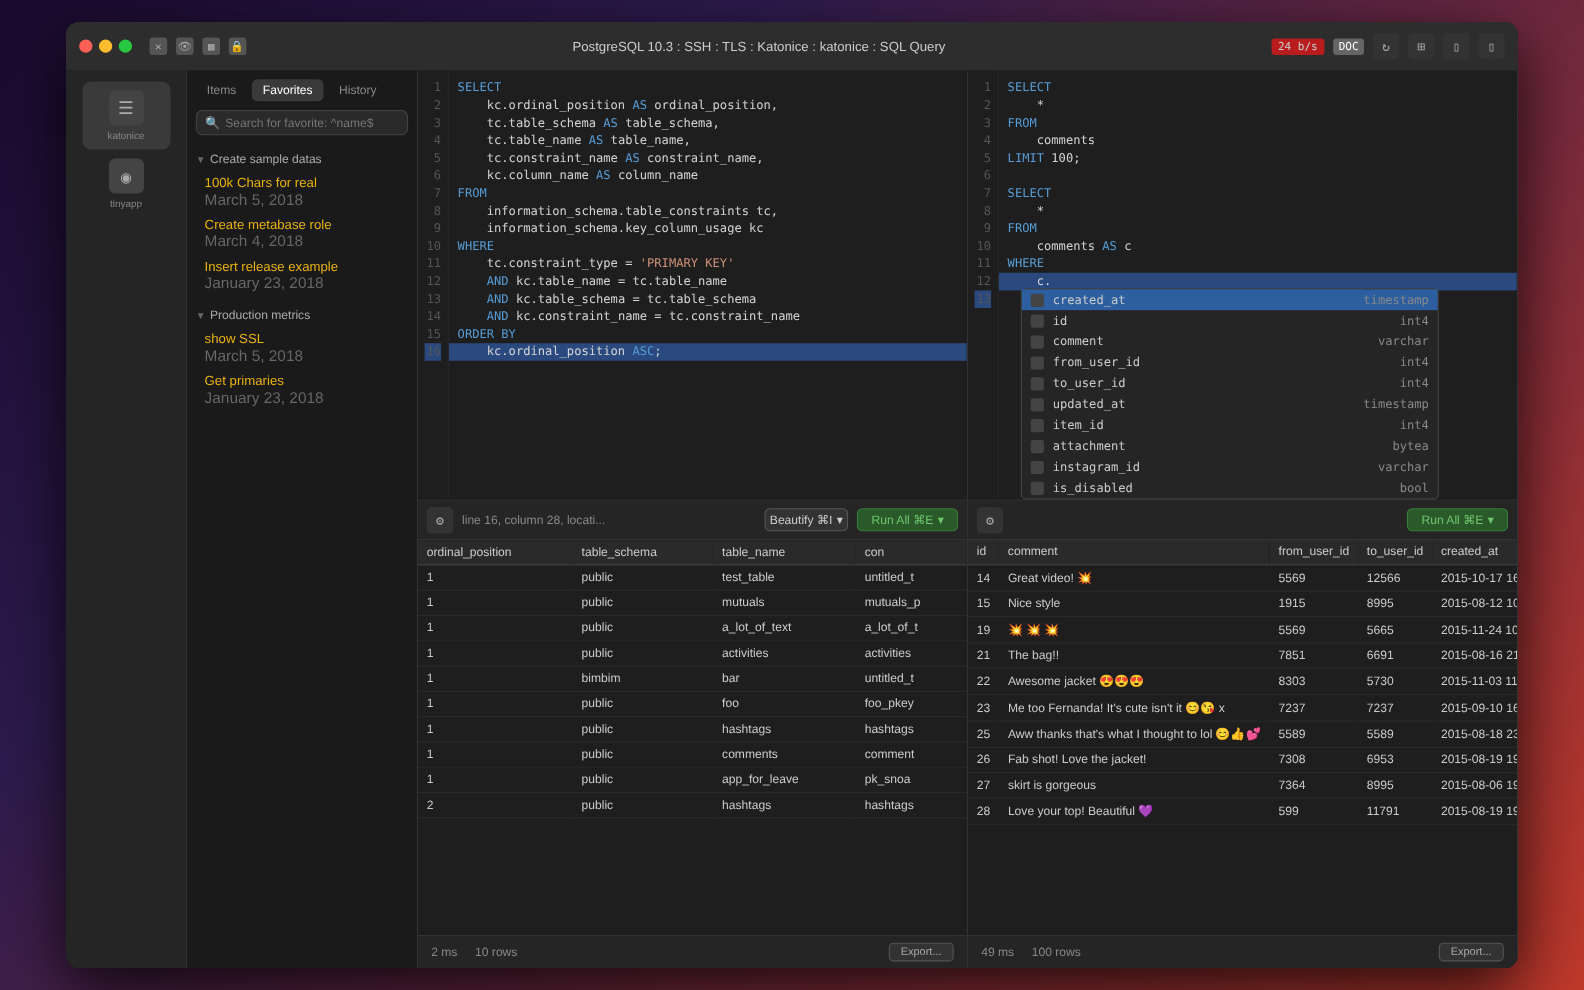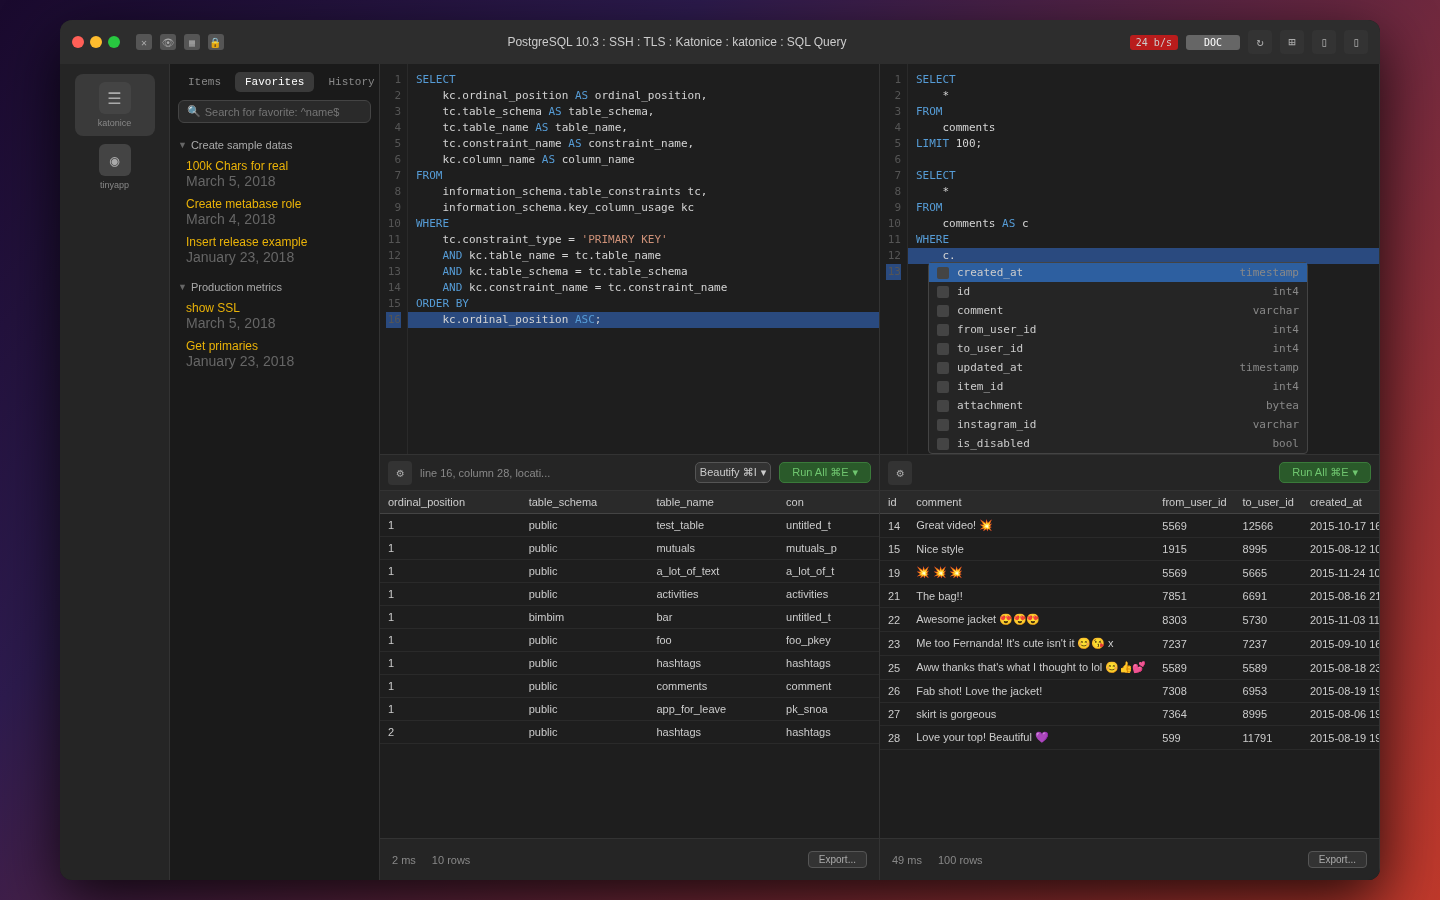--- a/index.html
+++ b/index.html
@@ -64,21 +64,21 @@
       background: #b91c1c;
       color: #ccc;
       font-size: 10px;
       padding: 2px 6px;
       border-radius: 3px;
     }
     .doc-badge {
       background: #666;
       color: #fff;
       font-size: 10px;
-      padding: 2px 18px;
+      padding: 2px 5px;
       border-radius: 3px;
     }
     
     .main-layout {
       display: flex;
       flex: 1;
       overflow: hidden;
     }
     
     .sidebar {
@@ -128,21 +128,21 @@
     }
     .left-panel-tabs {
       display: flex;
       padding: 8px 8px 0;
       gap: 4px;
     }
     .tab-btn {
       padding: 4px 10px;
       border-radius: 5px;
       font-size: 11px;
-      font-family: Liberation Mono, monospace;
+      font-family: Liberation Sans, sans-serif;
       cursor: pointer;
       background: transparent;
       border: none;
       color: #888;
     }
     .tab-btn.active {
       background: #3a3a3a;
       color: #fff;
     }
     .search-bar {
@@ -335,21 +335,21 @@
       position: sticky; top: 0;
       white-space: nowrap;
     }
     tbody tr { border-bottom: 1px solid #2a2a2a; }
     tbody td {
       padding: 5px 8px;
       color: #ccc;
       white-space: nowrap;
     }
     .results-footer {
-      height: 42px;
+      height: 30px;
       background: #252525;
       display: flex;
       align-items: center;
       padding: 0 12px;
       gap: 16px;
       border-top: 1px solid #333;
       flex-shrink: 0;
     }
     .footer-stat {
       color: #888;

